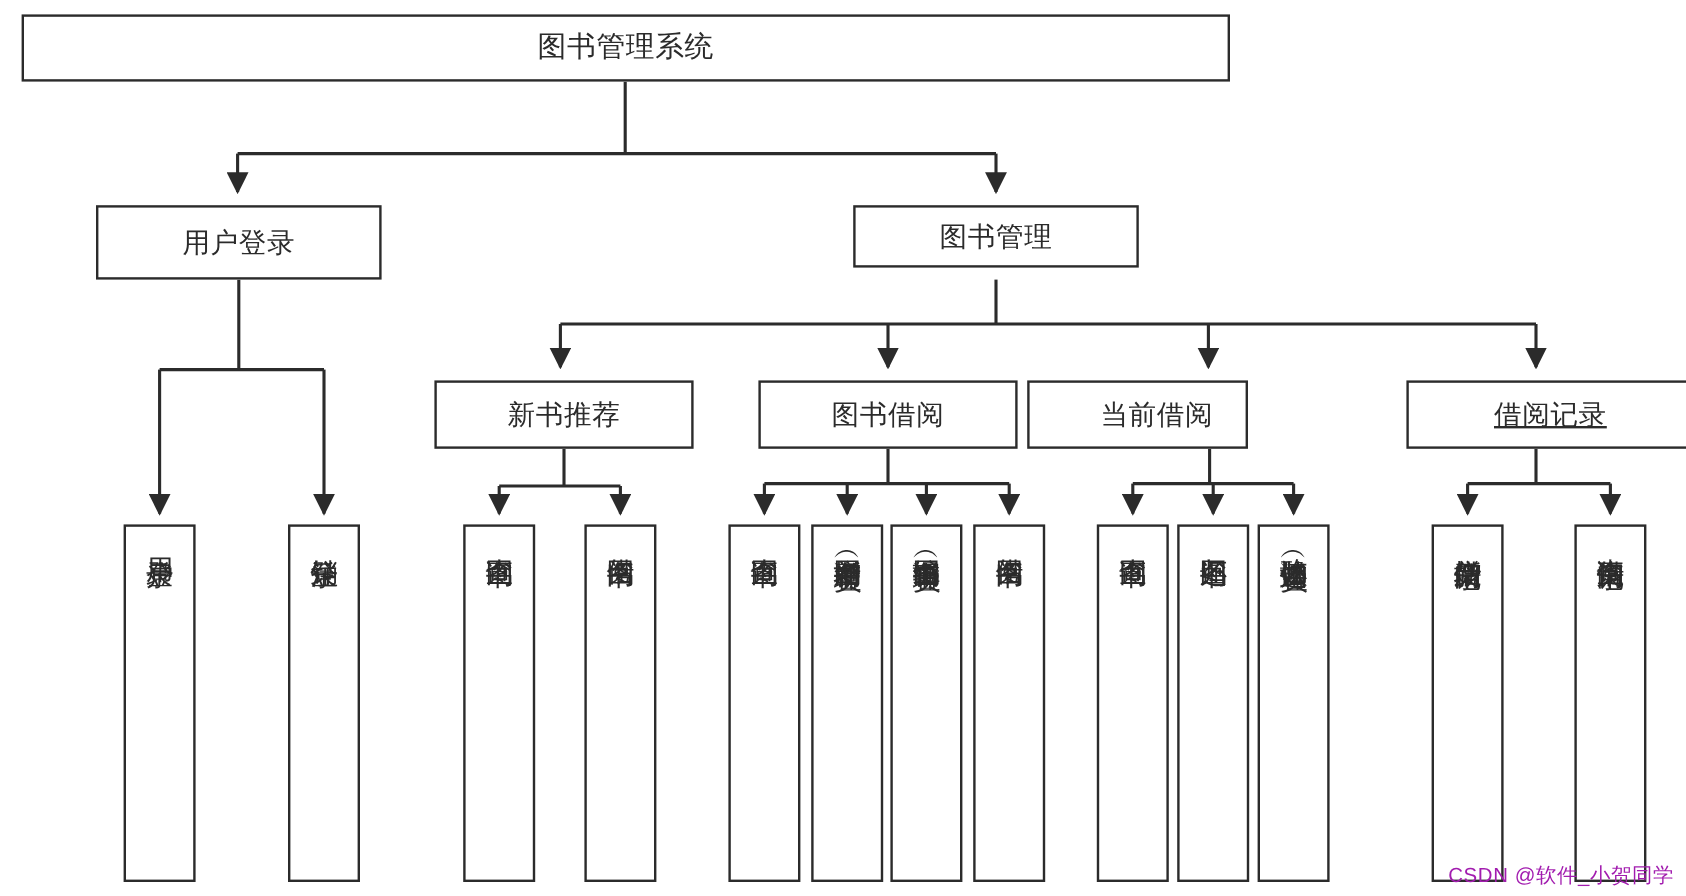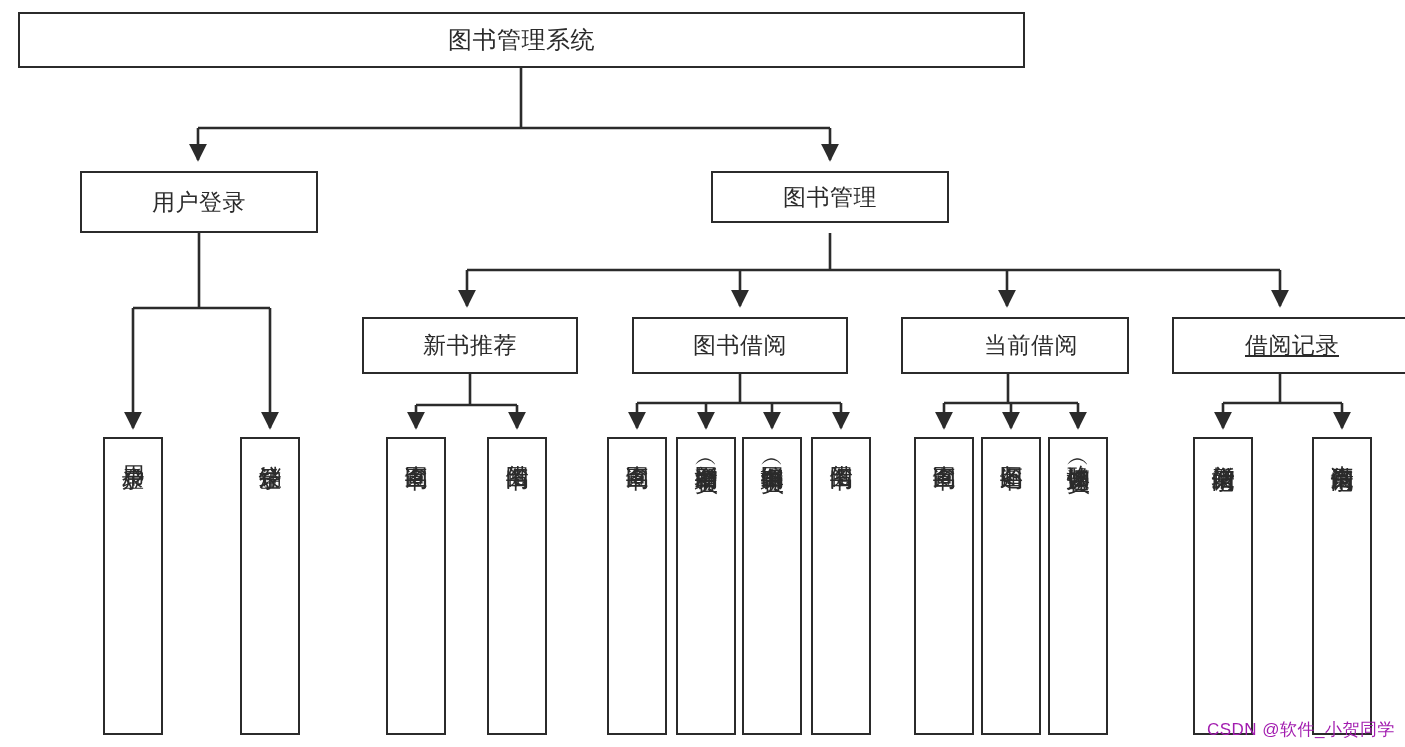--- a/index.html
+++ b/index.html
@@ -130,21 +130,21 @@
   <div class="node lvl1" style="left:711px; top:171px; width:238px; height:52px;">
     <span class="label">图书管理</span>
   </div>
 
   <div class="node lvl2" style="left:632px; top:317px; width:216px; height:57px;">
     <span class="label">图书借阅</span>
   </div>
   <div class="node lvl2" style="left:362px; top:317px; width:216px; height:57px;">
     <span class="label">新书推荐</span>
   </div>
-  <div class="node lvl2" style="left:901px; top:317px; width:228px; height:57px;padding-left:32px;">
+  <div class="node lvl2" style="left:856px; top:317px; width:184px; height:57px;padding-left:32px;">
     <span class="label">当前借阅</span>
   </div>
   <div class="node lvl2" style="left:1172px; top:317px; width:240px; height:57px;text-decoration:underline;">
     <span class="label">借阅记录</span>
   </div>
 
   <div class="node vertical" style="left:103px; top:437px; width:60px; height:298px;">
     <span class="label">用户登录</span>
   </div>
   <div class="node vertical" style="left:240px; top:437px; width:60px; height:298px;">

